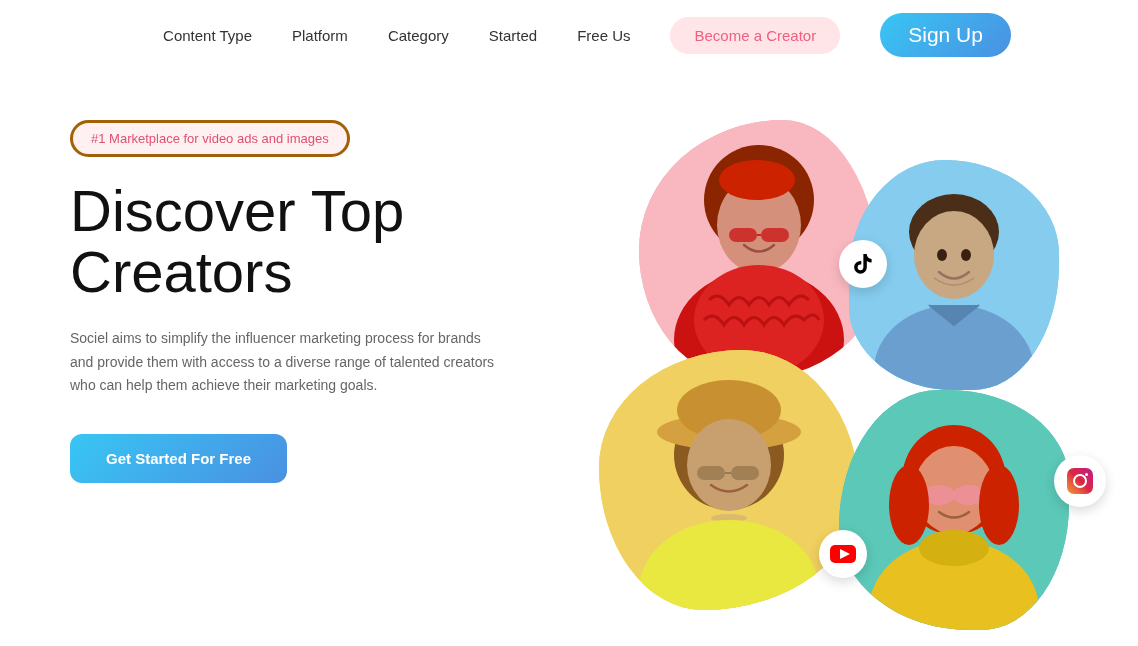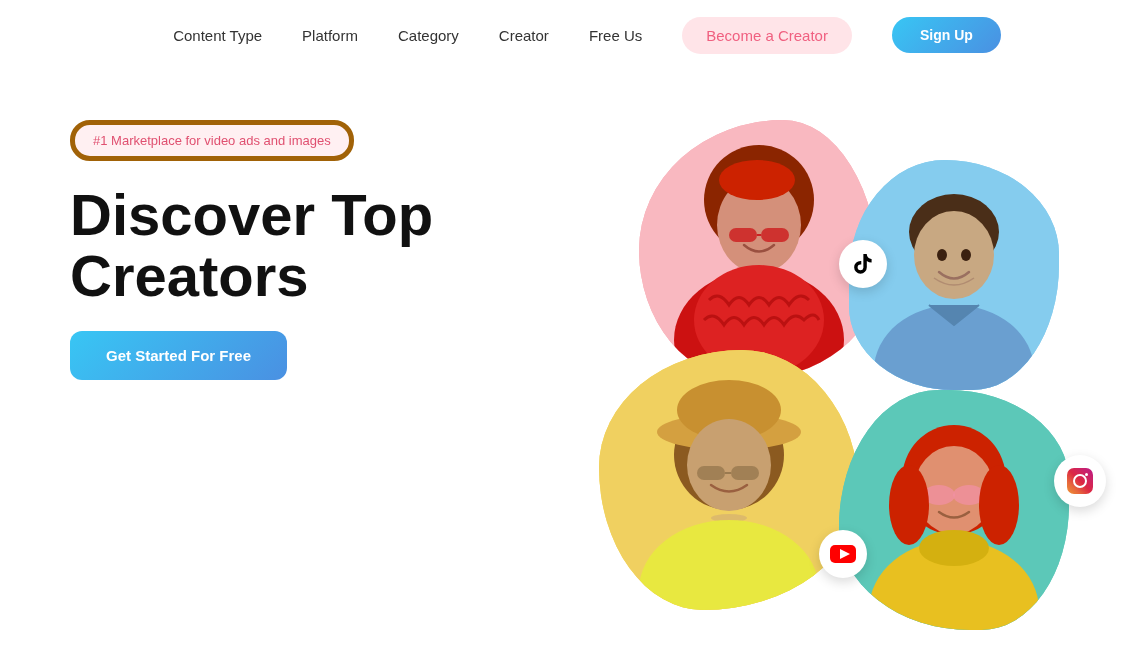--- a/index.html
+++ b/index.html
@@ -44,22 +44,22 @@
       font-weight: 500;
       cursor: pointer;
     }
 
     .nav-btn-signup {
       background: linear-gradient(135deg, #38c6f4, #4a90e2);
       color: #fff;
       border: none;
       border-radius: 30px;
       padding: 10px 28px;
-      font-size: 14px;
-      font-weight: 700;
+      font-size: 21px;
+      font-weight: 400;
       cursor: pointer;
       text-align: right;
     }
 
     
     .hero {
       display: flex;
       align-items: flex-start;
       padding: 30px 70px 0 70px;
       position: relative;
@@ -67,31 +67,31 @@
 
     .hero-left {
       flex: 1;
       padding-top: 20px;
       max-width: 540px;
     }
 
     .badge {
       display: inline-block;
       background: #fff0f2;
-      border: 5px solid #a16207;
+      border: 3px solid #a16207;
       color: #e05070;
       border-radius: 20px;
       padding: 8px 18px;
       font-size: 13px;
       margin-bottom: 24px;
     }
 
     .hero-title {
       font-size: 58px;
-      font-weight: 700;
+      font-weight: 400;
       color: #111;
       line-height: 1.05;
       margin-bottom: 24px;
     }
 
     .hero-desc {
       font-size: 14px;
       color: #666;
       line-height: 1.7;
       max-width: 430px;
@@ -197,33 +197,34 @@
       font-size: 26px;
     }
   </style>
 </head>
 <body>
 
 <nav>
   <a class="nav-link">Content Type</a>
   <a class="nav-link">Platform</a>
   <a class="nav-link">Category</a>
-  <a class="nav-link">Creator</a>
+  <a class="nav-link">Started</a>
   <a class="nav-link">Free Us</a>
   <button class="nav-btn-creator">Become a Creator</button>
   <button class="nav-btn-signup">Sign Up</button>
 </nav>
 
 <div class="hero">
 
   <div class="hero-left">
     <div class="badge">#1 Marketplace for video ads and images</div>
     <h1 class="hero-title">
       <span>Discover Top Creators</span><br>
     </h1>
+    <p class="hero-desc">Sociel aims to simplify the influencer marketing process for brands and provide them with access to a diverse range of talented creators who can help them achieve their marketing goals.</p>
     <button class="cta-btn">Get Started For Free</button>
   </div>
 
   <div class="hero-right">
 
     <div class="blob blob-1">
       
       <svg width="240" height="260" viewBox="0 0 240 260">
 
         <rect width="240" height="260" fill="#f9b8c0"></rect>

